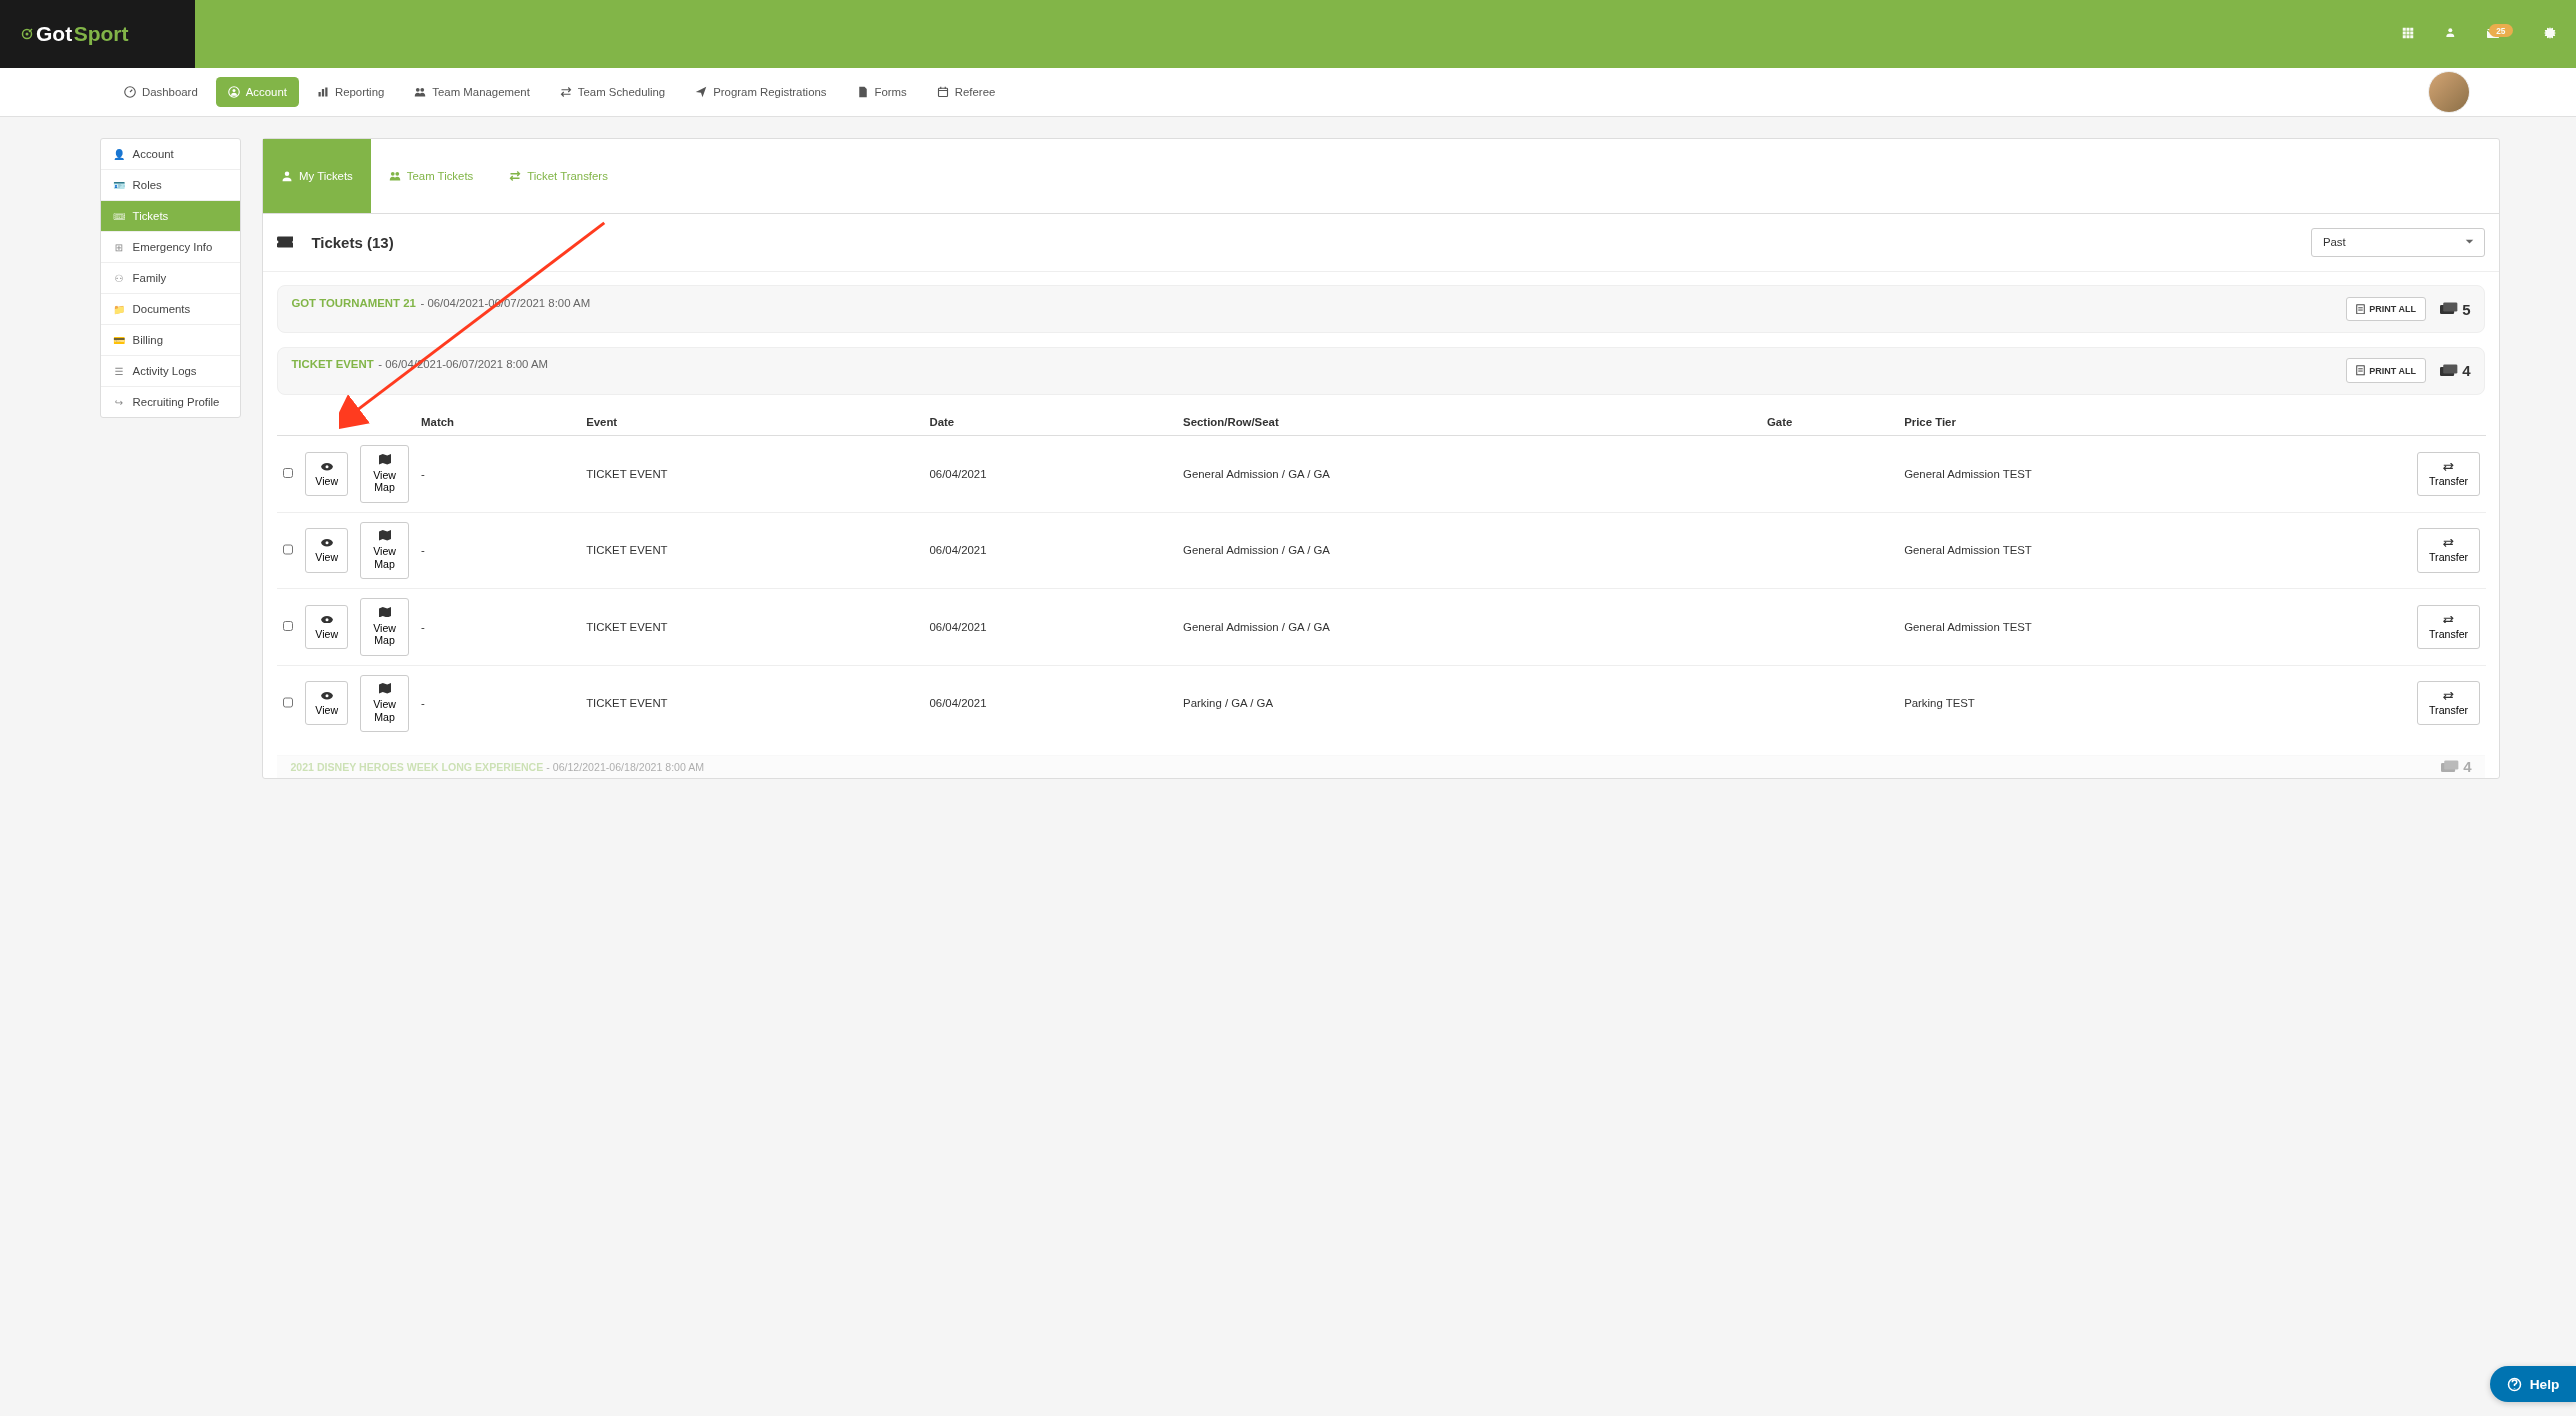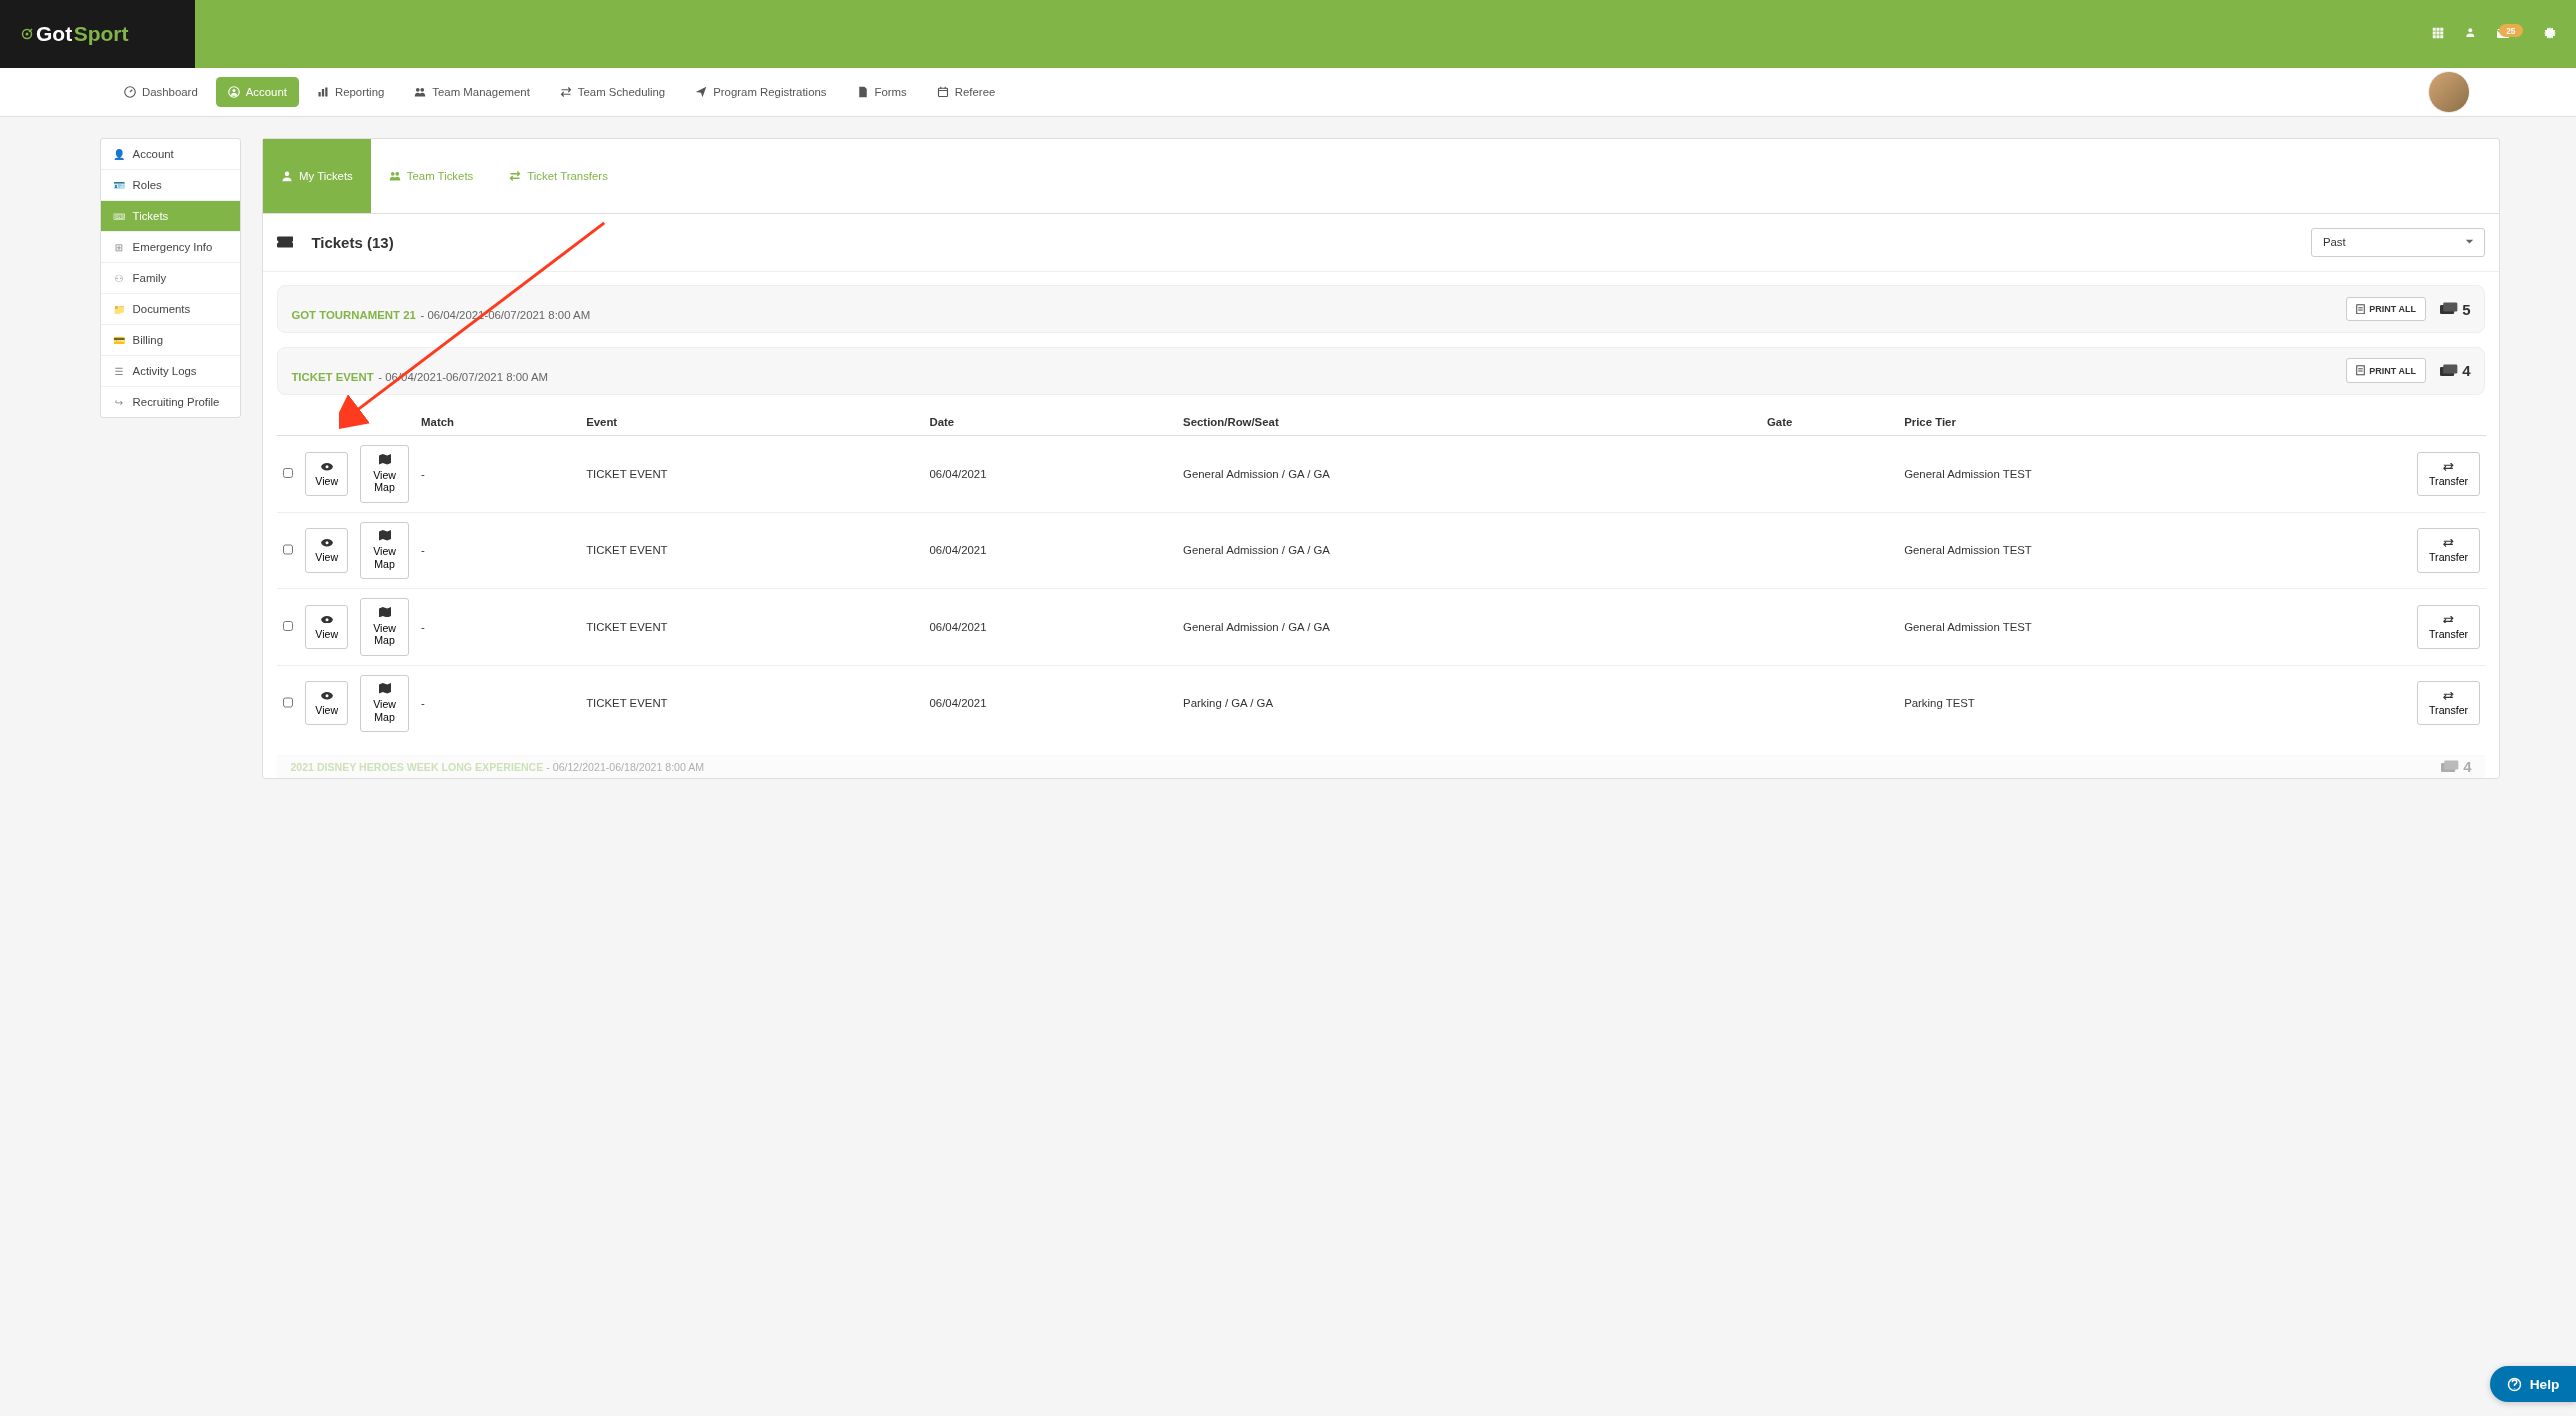--- a/index.html
+++ b/index.html
@@ -5,21 +5,21 @@
 * { margin: 0; padding: 0; box-sizing: border-box; }
 body { font-family: -apple-system, BlinkMacSystemFont, "Segoe UI", Helvetica, Arial, sans-serif; background: #f5f5f5; color: #333; font-size: 10.6px; }
 
 
 .topbar { display: flex; height: 68px; }
 .logo-area { width: 195px; background: #1a1a1a; display: flex; align-items: center; padding-left: 21px; }
 .logo-text { font-size: 21px; font-weight: 600; display: flex; align-items: center; gap: 1.5px; }
 .logo-got { color: #fff; }
 .logo-sport { color: #82b548; }
 .topbar-right { flex: 1; background: #82b548; display: flex; align-items: center; justify-content: flex-end; padding-right: 20px; gap: 21px; color: #fff; }
-.topbar-icon { cursor: pointer; font-size: 12px; opacity: 0.95; }
+.topbar-icon { cursor: pointer; font-size: 12px; opacity: 0.95; margin-left: 10px; }
 .badge-count { background: #f0ad4e; color: #fff; padding: 1.5px 7.6px; border-radius: 9px; font-size: 8.3px; font-weight: 700; margin-left: -13.7px; position: relative; top: -4.6px; }
 
 
 .mainnav { background: #fff; border-bottom: 0.8px solid #e0e0e0; height: 49px; display: flex; align-items: center; padding: 0 106px 0 112px; justify-content: space-between; }
 .mainnav-items { display: flex; align-items: center; gap: 6px; }
 .mainnav-item { padding: 9px 12px; border-radius: 4.6px; color: #555; cursor: pointer; display: flex; align-items: center; gap: 6px; font-size: 11.4px; }
 .mainnav-item.active { background: #82b548; color: #fff; }
 .avatar { width: 42px; height: 42px; border-radius: 50%; background: linear-gradient(135deg, #d4a574, #8b6f47); border: 1.5px solid #eee; }
 
 
@@ -38,21 +38,21 @@
 .tab { padding: 31px 18px; cursor: pointer; font-size: 11.4px; display: flex; align-items: center; gap: 6px; }
 .tab.active { background: #82b548; color: #fff; }
 .tab:not(.active) { color: #82b548; }
 
 
 .heading-row { display: flex; justify-content: space-between; align-items: center; padding: 13.7px 13.7px 13.7px 13.7px; border-bottom: 0.8px solid #eee; }
 .heading-text { font-size: 15px; font-weight: 700; color: #333; display: flex; align-items: center; gap: 18px; }
 .dropdown { border: 0.8px solid #ccc; border-radius: 3px; padding: 7.6px 10.6px; font-size: 11.4px; min-width: 174px; display: flex; justify-content: space-between; align-items: center; cursor: pointer; background: #fff; }
 
 
-.event-row { background: #f7f7f7; border: 0.8px solid #eee; border-radius: 8px; margin: 13.7px; padding: 10.6px 13.7px; display: flex; justify-content: space-between; align-items: flex-end; }
+.event-row { background: #f7f7f7; border: 0.8px solid #eee; border-radius: 8px; margin: 13.7px; padding: 10.6px 13.7px; display: flex; justify-content: space-between; align-items: flex-start; }
 .event-row .left { display: flex; align-items: center; gap: 4.6px; font-size: 11.4px; }
 .event-name-link { color: #82b548; font-weight: 700; cursor: pointer; }
 .event-daterange { color: #666; }
 .event-row .right { display: flex; align-items: center; gap: 13.7px; }
 .print-btn { border: 0.8px solid #ccc; border-radius: 3px; background: #fff; padding: 6px 9px; font-size: 9px; font-weight: 700; cursor: pointer; display: flex; align-items: center; gap: 4.6px; color: #333; }
 .ticket-count { display: flex; align-items: center; gap: 4.6px; font-size: 15px; font-weight: 700; color: #333; }
 .tickets-icon { width: 18px; height: 13.7px; }
 
 
 .tickets-table { width: calc(100% - 27px); margin: 0 13.7px 13.7px 13.7px; border-collapse: collapse; }

